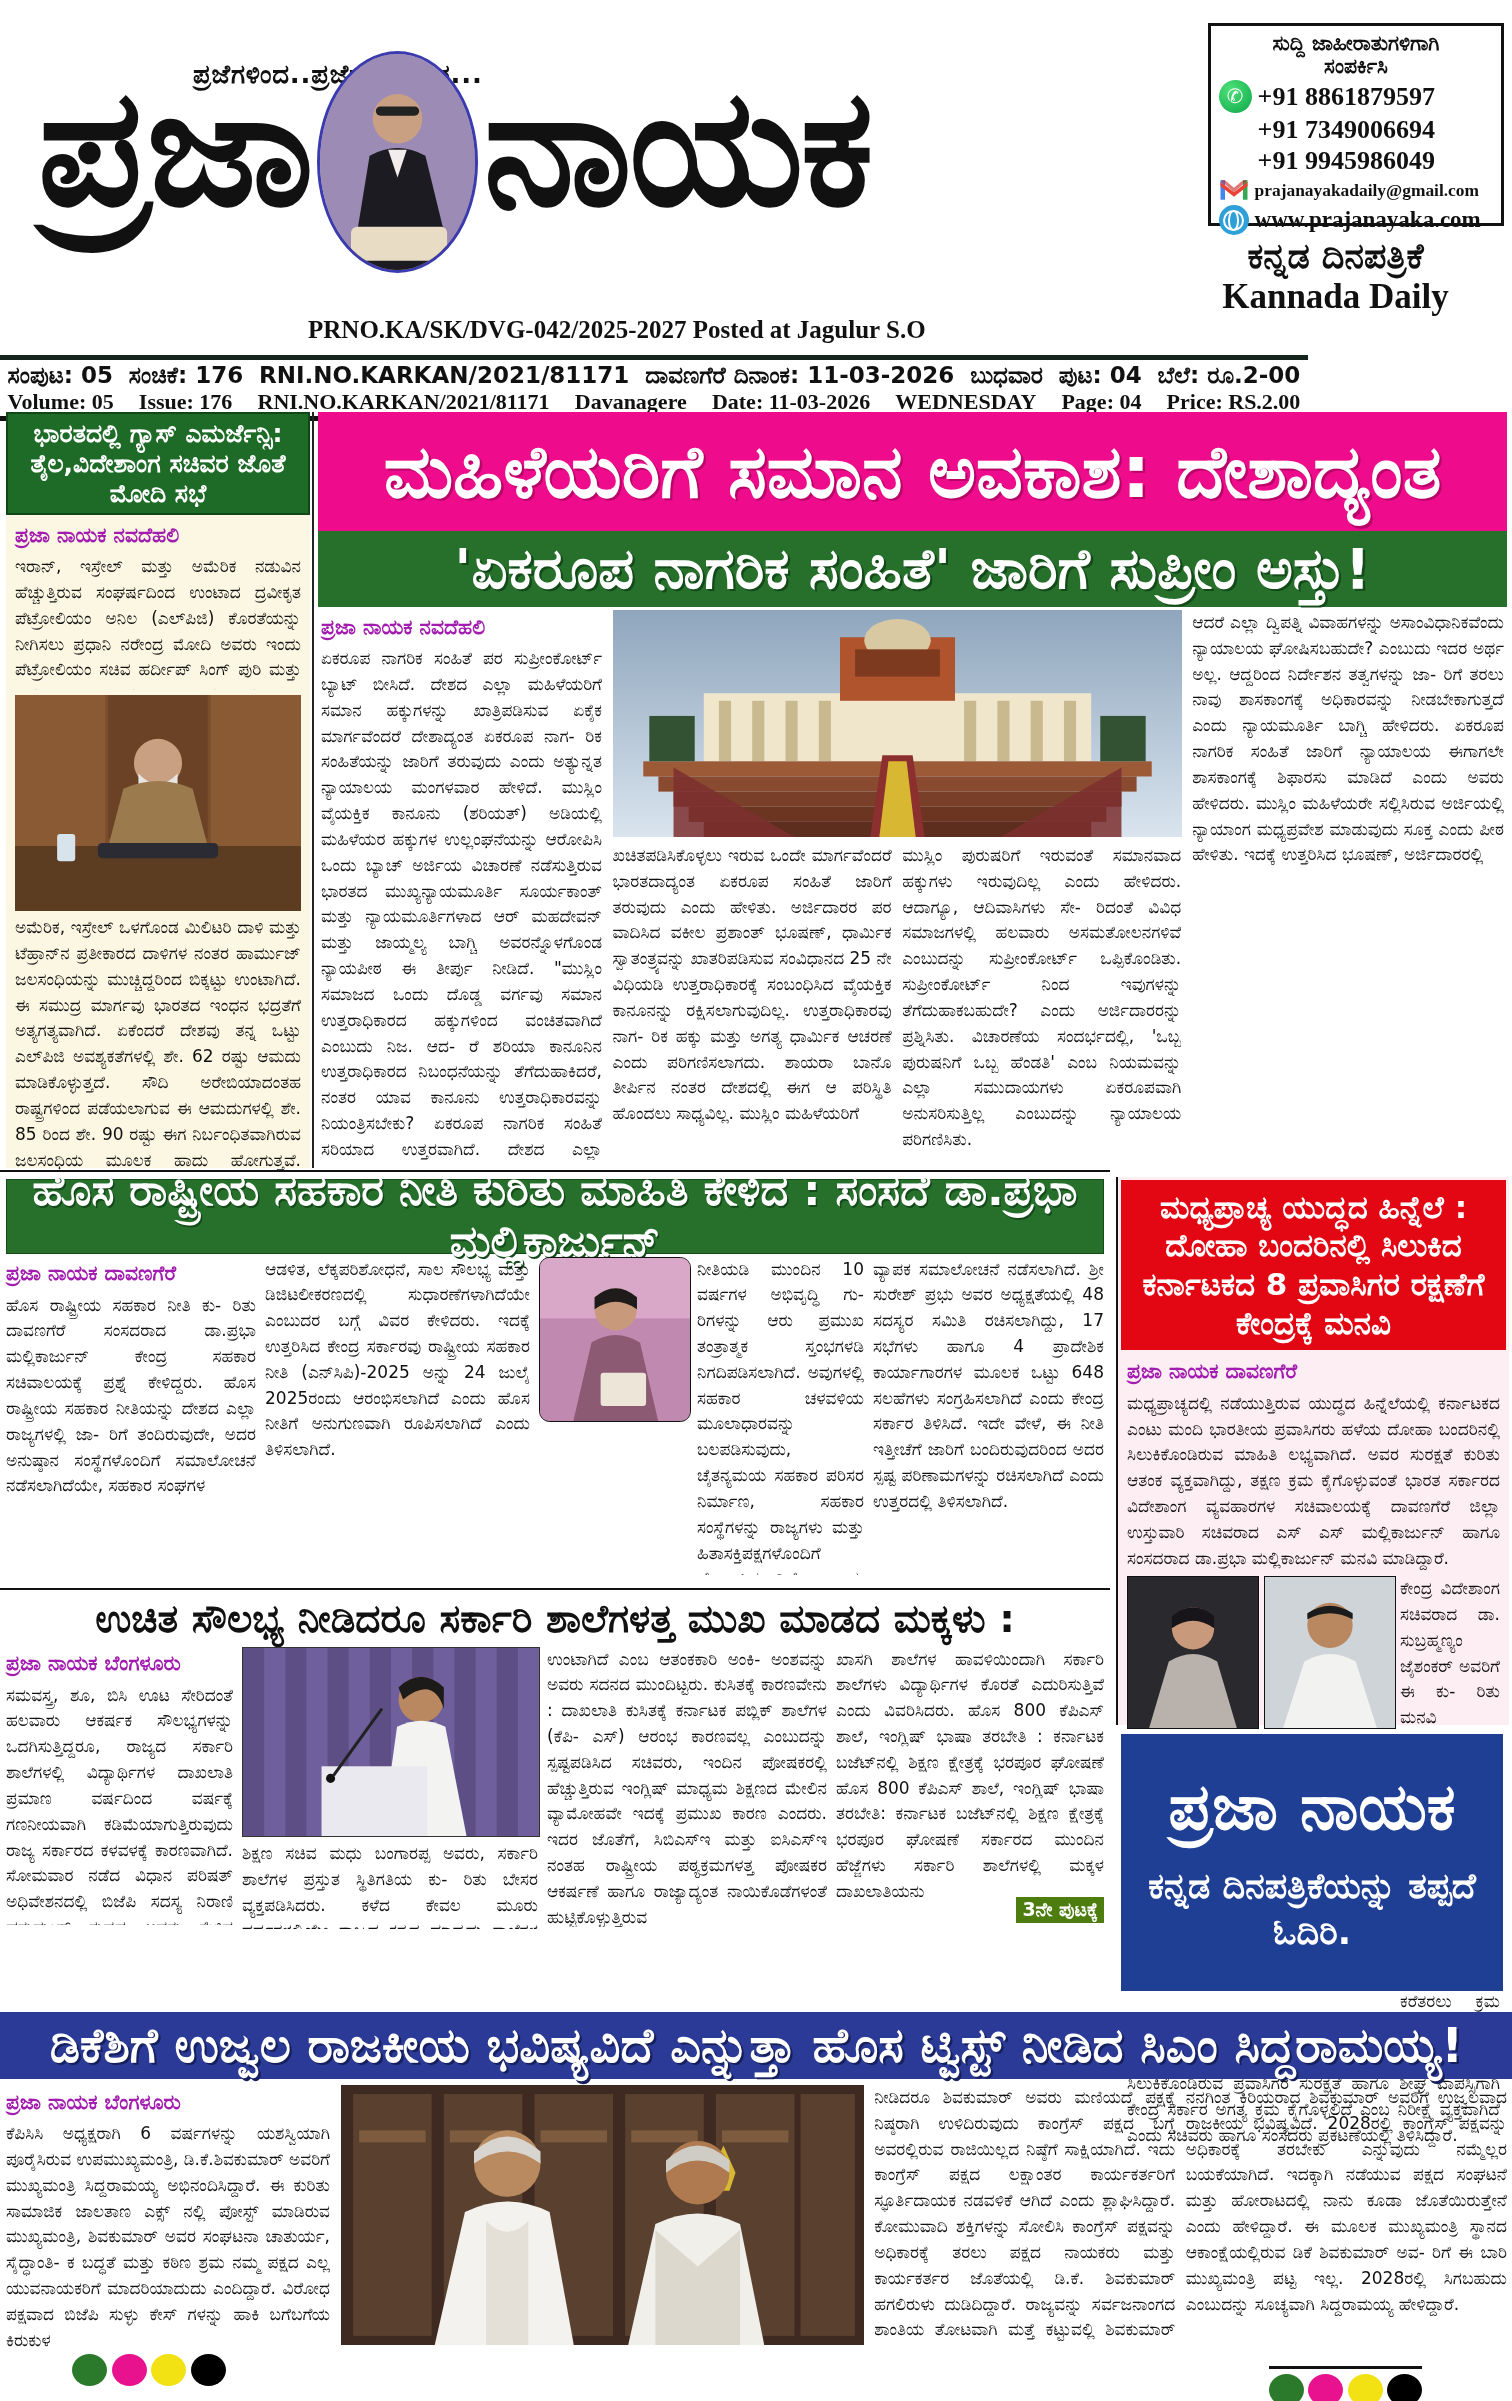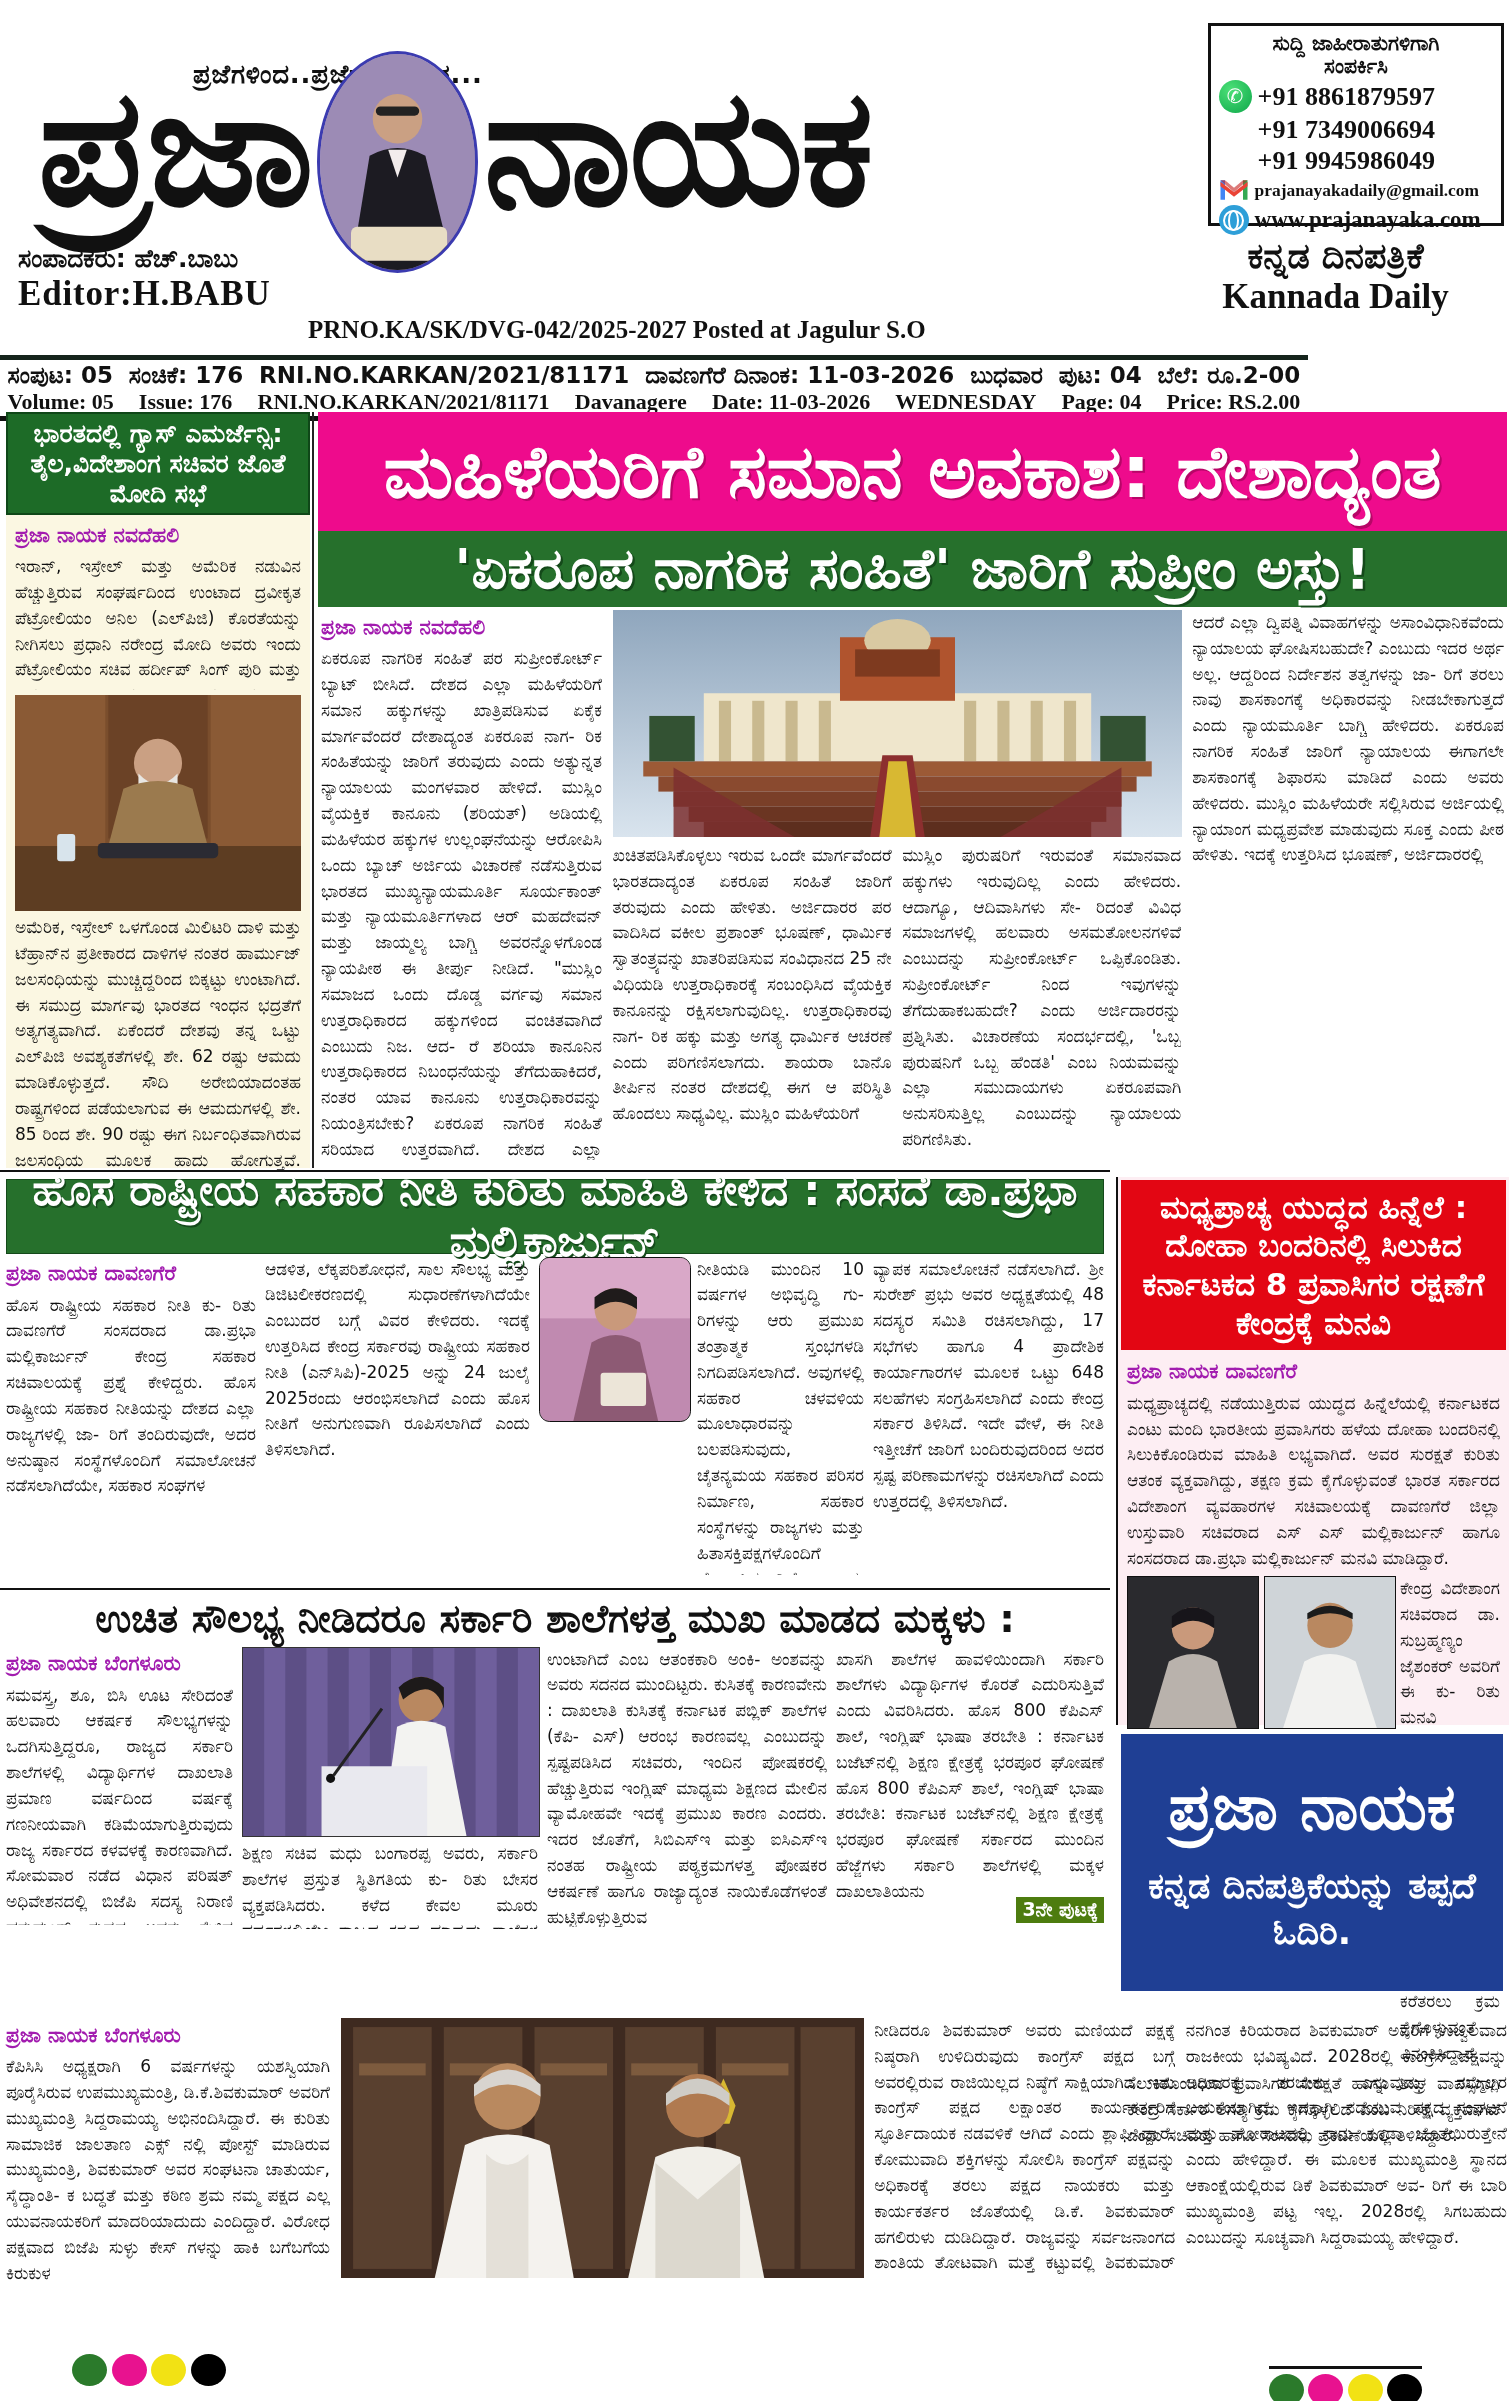--- a/index.html
+++ b/index.html
@@ -151,24 +151,20 @@
             <path d="M2 4 L20 18 L38 4 L38 10 L20 24 L2 10 Z" fill="#ea4335"></path>
             <path d="M2 2 L8 2 L20 12 L32 2 L38 2 L20 18 Z" fill="#c5221f" opacity="0.6"></path>
           </svg>
         </span>
         <span class="cb-small">prajanayakadaily@gmail.com</span>
       </div>
       <div class="cb-row">
         <span class="icon-globe"></span>
         <span class="cb-small" style="font-size:23px;">www.prajanayaka.com</span>
       </div>
-    </div>
-    <div class="editor">
-      <div class="editor-kn">ಸಂಪಾದಕರು: ಹೆಚ್.ಬಾಬು</div>
-      <div class="editor-en">Editor:H.BABU</div>
     </div>
     <div class="prno">PRNO.KA/SK/DVG-042/2025-2027 Posted at Jagulur S.O</div>
     <div class="daily">
       <div class="daily-kn">ಕನ್ನಡ ದಿನಪತ್ರಿಕೆ</div>
       <div class="daily-en">Kannada Daily</div>
     </div>
   </div>
 
   <div class="infobar">
     <div class="ib-row kn">
@@ -364,20 +360,21 @@
       </div>
       <div class="coltext" style="width:280px;flex:0 0 auto;height:280px;">ಉಂಟಾಗಿದೆ ಎಂಬ ಆತಂಕಕಾರಿ ಅಂಕಿ- ಅಂಶವನ್ನು ಅವರು ಸದನದ ಮುಂದಿಟ್ಟರು. ಕುಸಿತಕ್ಕೆ ಕಾರಣವೇನು : ದಾಖಲಾತಿ ಕುಸಿತಕ್ಕೆ ಕರ್ನಾಟಕ ಪಬ್ಲಿಕ್ ಶಾಲೆಗಳ (ಕೆಪಿ- ಎಸ್) ಆರಂಭ ಕಾರಣವಲ್ಲ ಎಂಬುದನ್ನು ಸ್ಪಷ್ಟಪಡಿಸಿದ ಸಚಿವರು, ಇಂದಿನ ಪೋಷಕರಲ್ಲಿ ಹೆಚ್ಚುತ್ತಿರುವ ಇಂಗ್ಲಿಷ್ ಮಾಧ್ಯಮ ಶಿಕ್ಷಣದ ಮೇಲಿನ ವ್ಯಾಮೋಹವೇ ಇದಕ್ಕೆ ಪ್ರಮುಖ ಕಾರಣ ಎಂದರು. ಇದರ ಜೊತೆಗೆ, ಸಿಬಿಎಸ್‌ಇ ಮತ್ತು ಐಸಿಎಸ್‌ಇ ನಂತಹ ರಾಷ್ಟ್ರೀಯ ಪಠ್ಯಕ್ರಮಗಳತ್ತ ಪೋಷಕರ ಆಕರ್ಷಣೆ ಹಾಗೂ ರಾಜ್ಯಾದ್ಯಂತ ನಾಯಿಕೊಡೆಗಳಂತೆ ಹುಟ್ಟಿಕೊಳ್ಳುತ್ತಿರುವ</div>
       <div style="flex:1;">
         <div class="coltext" style="height:250px;">ಖಾಸಗಿ ಶಾಲೆಗಳ ಹಾವಳಿಯಿಂದಾಗಿ ಸರ್ಕಾರಿ ಶಾಲೆಗಳು ವಿದ್ಯಾರ್ಥಿಗಳ ಕೊರತೆ ಎದುರಿಸುತ್ತಿವೆ ಎಂದು ವಿವರಿಸಿದರು. ಹೊಸ 800 ಕೆಪಿಎಸ್ ಶಾಲೆ, ಇಂಗ್ಲಿಷ್ ಭಾಷಾ ತರಬೇತಿ : ಕರ್ನಾಟಕ ಬಜೆಟ್‌ನಲ್ಲಿ ಶಿಕ್ಷಣ ಕ್ಷೇತ್ರಕ್ಕೆ ಭರಪೂರ ಘೋಷಣೆ ಹೊಸ 800 ಕೆಪಿಎಸ್ ಶಾಲೆ, ಇಂಗ್ಲಿಷ್ ಭಾಷಾ ತರಬೇತಿ: ಕರ್ನಾಟಕ ಬಜೆಟ್‌ನಲ್ಲಿ ಶಿಕ್ಷಣ ಕ್ಷೇತ್ರಕ್ಕೆ ಭರಪೂರ ಘೋಷಣೆ ಸರ್ಕಾರದ ಮುಂದಿನ ಹೆಜ್ಜೆಗಳು ಸರ್ಕಾರಿ ಶಾಲೆಗಳಲ್ಲಿ ಮಕ್ಕಳ ದಾಖಲಾತಿಯನ್ನು</div>
         <span class="jump">3ನೇ ಪುಟಕ್ಕೆ</span>
       </div>
     </div>
   </div>
 
   <div class="dks">
+    <div class="dks-head">ಡಿಕೆಶಿಗೆ ಉಜ್ವಲ ರಾಜಕೀಯ ಭವಿಷ್ಯವಿದೆ ಎನ್ನುತ್ತಾ ಹೊಸ ಟ್ವಿಸ್ಟ್ ನೀಡಿದ ಸಿಎಂ ಸಿದ್ದರಾಮಯ್ಯ!</div>
     <div class="dks-body">
       <div class="dks-c1">
         <div class="dateline">ಪ್ರಜಾ ನಾಯಕ ಬೆಂಗಳೂರು</div>
         <div class="coltext" style="height:227px;">ಕೆಪಿಸಿಸಿ ಅಧ್ಯಕ್ಷರಾಗಿ 6 ವರ್ಷಗಳನ್ನು ಯಶಸ್ವಿಯಾಗಿ ಪೂರೈಸಿರುವ ಉಪಮುಖ್ಯಮಂತ್ರಿ, ಡಿ.ಕೆ.ಶಿವಕುಮಾರ್ ಅವರಿಗೆ ಮುಖ್ಯಮಂತ್ರಿ ಸಿದ್ದರಾಮಯ್ಯ ಅಭಿನಂದಿಸಿದ್ದಾರೆ. ಈ ಕುರಿತು ಸಾಮಾಜಿಕ ಜಾಲತಾಣ ಎಕ್ಸ್ ನಲ್ಲಿ ಪೋಸ್ಟ್ ಮಾಡಿರುವ ಮುಖ್ಯಮಂತ್ರಿ, ಶಿವಕುಮಾರ್ ಅವರ ಸಂಘಟನಾ ಚಾತುರ್ಯ, ಸೈದ್ಧಾಂತಿ- ಕ ಬದ್ಧತೆ ಮತ್ತು ಕಠಿಣ ಶ್ರಮ ನಮ್ಮ ಪಕ್ಷದ ಎಲ್ಲ ಯುವನಾಯಕರಿಗೆ ಮಾದರಿಯಾದುದು ಎಂದಿದ್ದಾರೆ. ವಿರೋಧ ಪಕ್ಷವಾದ ಬಿಜೆಪಿ ಸುಳ್ಳು ಕೇಸ್ ಗಳನ್ನು ಹಾಕಿ ಬಗೆಬಗೆಯ ಕಿರುಕುಳ</div>
       </div>
       <div class="ph dks-photo">
         <svg viewBox="0 0 346 172" preserveAspectRatio="none">
           <rect width="346" height="172" fill="#3e2a20"></rect>
           <g fill="#59402f">
               <rect x="8" y="6" width="52" height="160"></rect>

